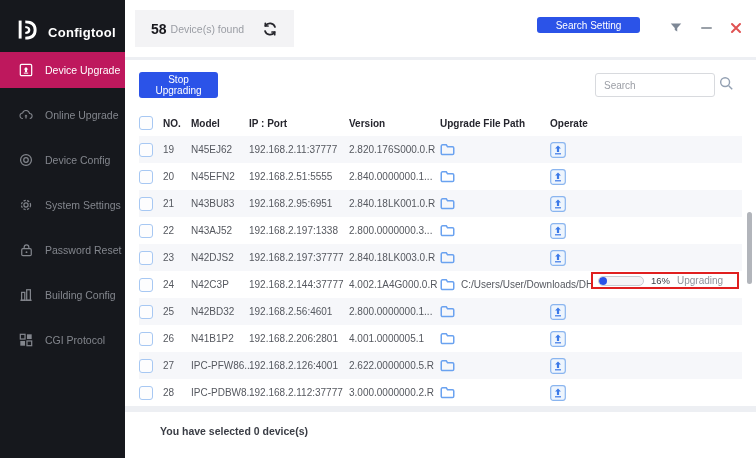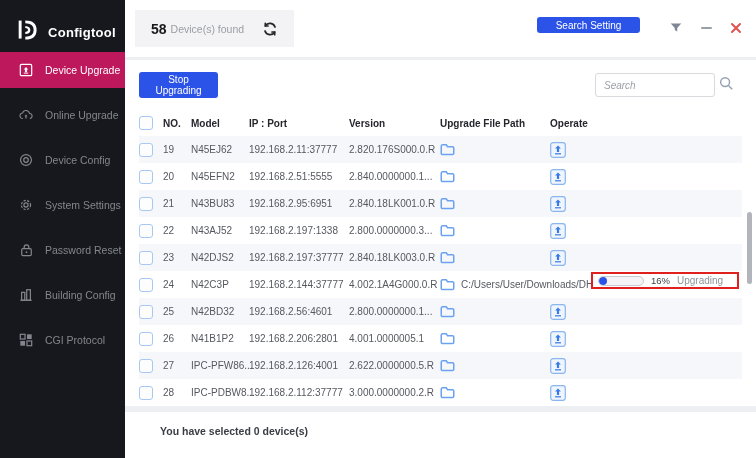--- a/index.html
+++ b/index.html
@@ -30,21 +30,21 @@
     display:flex;align-items:center;justify-content:center;font-family:inherit;}
   .win-icons{position:absolute;right:14px;top:21px;display:flex;align-items:center;gap:17px;}
   .win-icons > span{display:flex;cursor:pointer;}
   
   .main-card{position:absolute;left:0;top:60px;width:631px;height:346px;background:#fff;}
   .toolbar{position:relative;height:50px;}
   .stop-btn{position:absolute;left:14px;top:12px;width:79px;height:26px;background:#2b53e8;
     color:#fff;font-size:10px;border:none;border-radius:3px;cursor:pointer;font-family:inherit;}
   .search-wrap{position:absolute;right:22px;top:13px;display:flex;align-items:center;gap:3px;}
   .search-input{width:102px;height:22px;border:1px solid #d8dade;border-radius:3px;
-    padding:0 8px;font-size:10px;color:#44474e;outline:none;font-family:inherit;font-style:italic;}
+    padding:0 8px;font-size:10px;color:#44474e;outline:none;font-family:inherit;}
   .search-input::placeholder{color:#9b9ea5;}
   
   .table{margin:0 14px;}
   .tr,.thead{display:flex;align-items:center;}
   .thead{height:26px;font-size:10px;font-weight:bold;color:#26262e;}
   .tr{height:27px;font-size:10px;color:#55585f;position:relative;}
   .tr.alt{background:#f6f7fa;}
   .col-check{width:22px;display:flex;align-items:center;}
   .col-no{width:28px;padding-left:2px;}
   .col-model{width:58px;white-space:nowrap;}

